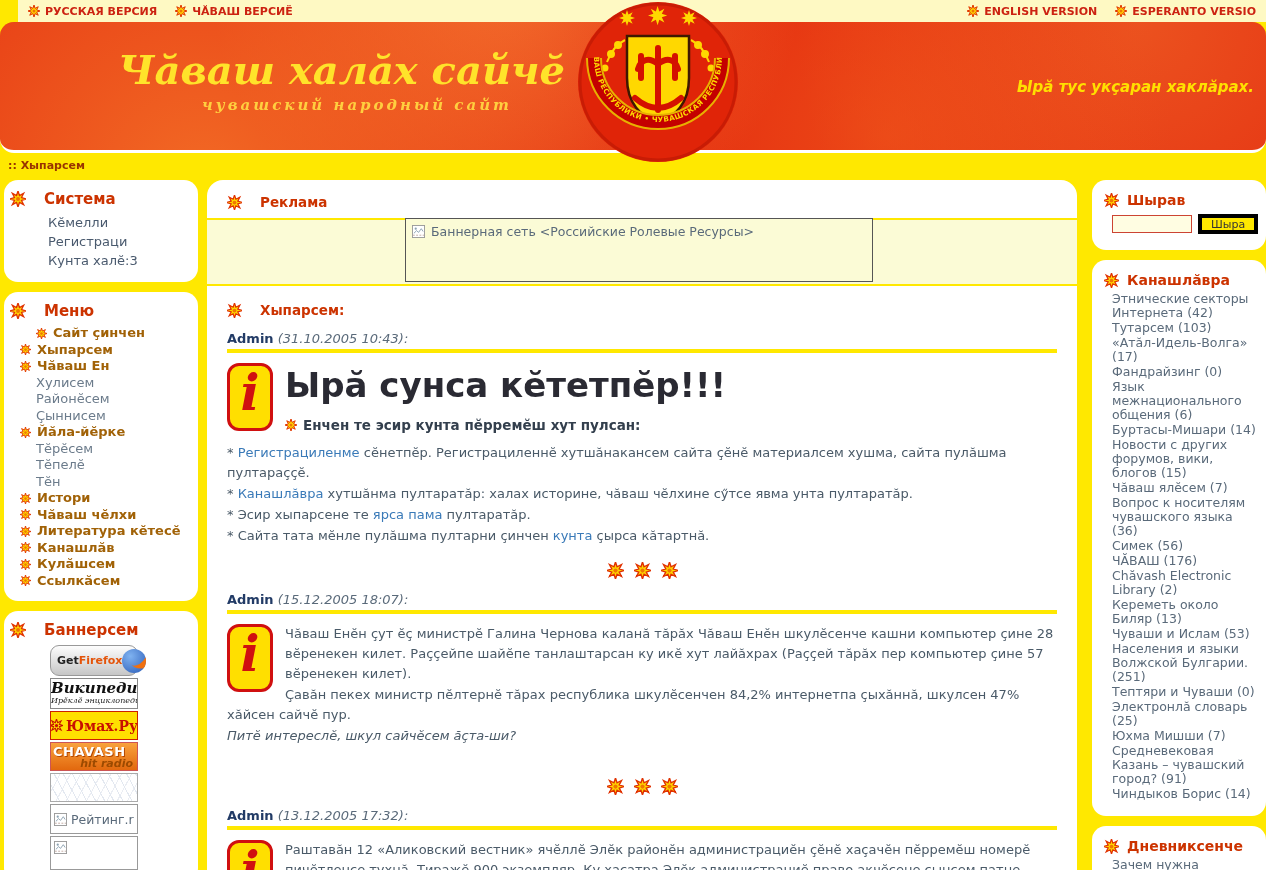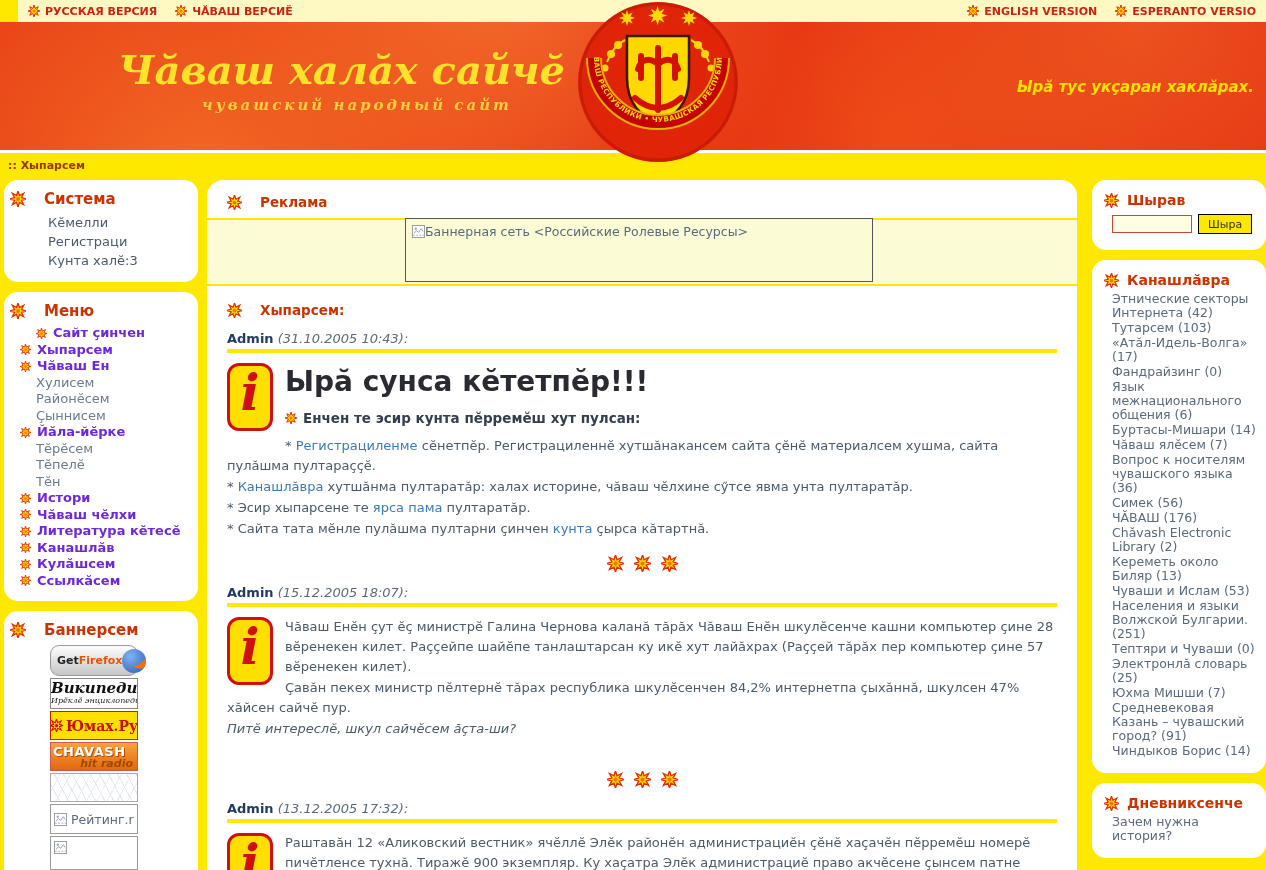--- a/index.html
+++ b/index.html
@@ -13,42 +13,42 @@
     display:flex;align-items:center;justify-content:space-between;padding:0 10px;z-index:2;box-sizing:border-box;margin-left:18px;}
   .tb-side{display:flex;gap:18px;align-items:center;}
   .tb-link{display:flex;gap:5px;align-items:center;font-size:11px;font-weight:bold;color:#CC2211;cursor:pointer;white-space:nowrap;}
   
   .header{position:absolute;top:22px;left:0;right:0;height:128px;background:#E32A0F;
     background-image:
       radial-gradient(circle at 16% 130%, rgba(246,122,42,.8), transparent 42%),
       radial-gradient(circle at 40% -40%, rgba(250,140,60,.65), transparent 38%),
       radial-gradient(circle at 70% 90%, rgba(244,100,30,.5), transparent 32%),
       radial-gradient(circle at 90% 0%, rgba(246,130,50,.45), transparent 30%);
-    border-bottom:3px solid #fff;z-index:1;}
+    border-bottom:3px solid #fff;z-index:1;border-radius:14px;}
   .site-title{position:absolute;left:118px;top:24px;font-family:"DejaVu Serif",serif;
     font-style:italic;font-weight:bold;font-size:40px;color:#FFE32A;white-space:nowrap;}
   .site-subtitle{position:absolute;left:202px;top:74px;font-family:"DejaVu Serif",serif;
     font-style:italic;font-weight:bold;font-size:15px;letter-spacing:3px;color:#FFCF3F;white-space:nowrap;}
   .motto{position:absolute;right:12px;top:56px;font-style:italic;font-weight:bold;font-size:15px;color:#FFE000;}
   .emblem{position:absolute;left:577px;top:0;z-index:3;}
   
   .breadcrumb{position:absolute;top:153px;left:0;height:24px;display:flex;align-items:center;
     padding-left:8px;font-size:11px;font-weight:bold;color:#993300;z-index:2;}
   
   .col-left{position:absolute;left:4px;top:180px;width:194px;}
   .col-main{position:absolute;left:207px;top:180px;width:870px;}
   .col-right{position:absolute;left:1092px;top:180px;width:174px;}
   .panel{background:#fff;border-radius:14px;padding:10px 8px 12px 6px;margin-bottom:10px;box-sizing:border-box;}
   .sec-title{display:flex;align-items:center;gap:18px;font-size:15px;font-weight:bold;color:#CC3300;margin-bottom:5px;}
   .sec-title.small{font-size:13.5px;}
   
   .sys-row{padding-left:38px;font-size:13px;line-height:19px;color:#4A5A6E;}
   
   .menu-row{display:flex;align-items:center;gap:6px;line-height:16.5px;font-size:13px;color:#6B7B8B;}
-  .menu-row.bold{font-weight:bold;color:#6d28d9;}
+  .menu-row.bold{font-weight:bold;color:#a16207;}
   .menu-row.ind0{padding-left:10px;}
   .menu-row.ind1{padding-left:26px;}
   
   .banners{margin:6px 0 0 40px;width:92px;display:flex;flex-direction:column;gap:2px;}
   .banner{width:88px;box-sizing:border-box;cursor:pointer;}
   .bn-firefox{height:31px;border-radius:9px;background:linear-gradient(#FDFDFD,#C6C6C6);border:1px solid #999;
     display:flex;align-items:center;justify-content:space-between;padding:0 3px 0 6px;}
   .bn-firefox .txt{font-size:11px;font-weight:bold;color:#222;white-space:nowrap;}
   .bn-firefox .txt b{color:#E4540A;}
   .ff-globe{width:24px;height:24px;border-radius:50%;background:radial-gradient(circle at 35% 30%,#7FB2F0,#2A5CB8);
@@ -66,45 +66,45 @@
   .bn-runet{height:29px;background:#fff;border:1px solid #AAA;position:relative;overflow:hidden;text-align:right;padding:3px 4px;
     background-image:repeating-linear-gradient(62deg,transparent 0 7px,#E3E8F0 7px 8px),repeating-linear-gradient(-62deg,transparent 0 8px,#EAEDF3 8px 9px);}
   .bn-runet .t1,.bn-runet .t2{font-size:9px;font-weight:bold;color:#3A62A8;line-height:10px;margin-top:41px;}
   .bn-rating{height:30px;background:#fff;border:1px solid #999;display:flex;align-items:center;gap:4px;padding:2px 3px;
     font-size:12.5px;color:#5A6A7A;overflow:hidden;white-space:nowrap;}
   .bn-empty{height:34px;background:#fff;border:1px solid #999;padding:3px;display:flex;align-items:flex-start;}
   
   .main-panel{background:#fff;border-radius:16px;padding:14px 20px 20px;min-height:720px;box-sizing:border-box;}
   .ad-strip{margin:8px -20px 2px;background:#FBFBD6;border-top:2px solid #FFE800;border-bottom:2px solid #FFE800;height:64px;position:relative;}
   .ad-box{position:absolute;left:198px;top:-2px;width:468px;height:64px;background:#FBFBD6;border:1px solid #555;
-    box-sizing:border-box;padding:5px 6px;display:flex;align-items:flex-start;font-size:12.5px;color:#5A6A7A;cursor:pointer;}
+    box-sizing:border-box;padding:5px 6px;display:flex;gap:6px;align-items:flex-start;font-size:12.5px;color:#5A6A7A;cursor:pointer;}
   .news-head{margin-top:16px;}
   .post{margin-top:13px;}
   .post::after{content:"";display:block;clear:both;}
   .post-meta{font-size:13px;}
   .post-author{font-weight:bold;color:#223B66;}
   .post-date{font-style:italic;color:#5A6A7A;}
   .hr-yellow{height:4px;background:#FFE800;margin:3px 0 10px;}
   .info-icon{float:left;width:40px;height:62px;background:#FFDF00;border:3px solid #D01010;border-radius:12px;
     margin:0 12px 6px 0;display:flex;align-items:center;justify-content:center;}
   .info-icon span{font-family:"DejaVu Serif",serif;font-style:italic;font-weight:bold;font-size:50px;color:#D01010;
     line-height:1;padding-bottom:8px;}
-  .post-h-large{font-size:28px;font-weight:bold;color:#2A2A33;padding-top:2px;margin-bottom:12px;}
+  .post-h-large{font-size:34px;font-weight:bold;color:#2A2A33;padding-top:2px;margin-bottom:12px;}
   .post-subhead{display:flex;gap:6px;align-items:center;font-size:13.5px;font-weight:bold;color:#333F4D;margin-bottom:10px;}
   .post-par{font-size:13px;line-height:20px;color:#4A5A68;margin-bottom:1px;}
   .post-par.italic{font-style:italic;}
   .post-spacer{height:16px;}
   .txt-link{color:#3A7AB8;cursor:pointer;}
   .stars-sep{clear:both;display:flex;gap:10px;justify-content:center;margin:15px 0 4px;}
   
   .rs-panel{background:#fff;border-radius:14px;padding:12px 6px 14px 12px;margin-bottom:10px;box-sizing:border-box;}
   .rs-title{display:flex;align-items:center;gap:8px;font-size:14px;font-weight:bold;color:#CC3300;margin-bottom:4px;}
   .search-row{display:flex;gap:6px;margin:6px 0 2px 8px;align-items:center;}
   .search-input{width:74px;height:16px;background:#FFFDE2;border:1px solid #CC4433;font-size:11px;padding:0 2px;}
-  .search-btn{height:20px;background:#FFE800;border:1px solid #000000;font-size:11px;padding:0 9px;color:#333;cursor:pointer;
+  .search-btn{height:20px;background:#FFE800;border:4px solid #000000;font-size:11px;padding:0 9px;color:#333;cursor:pointer;
     font-family:"DejaVu Sans",sans-serif;}
   .rs-list{margin-top:4px;padding-left:8px;}
   .rs-link{font-size:12.5px;line-height:14px;color:#5A6A7A;margin-bottom:1px;cursor:pointer;}
   .star{display:inline-flex;flex:none;line-height:0;}
   .bicon{display:inline-flex;flex:none;line-height:0;margin-top:1px;}
 </style>
 </head>
 <body>
 
 <div class="topbar">
@@ -544,20 +544,21 @@
         </i>
       <span>Канашлӑвра</span>
     </div>
     <div class="rs-list" id="forum-list">
         <div class="rs-link">Этнические секторы Интернета (42)</div>
         <div class="rs-link">Тутарсем (103)</div>
         <div class="rs-link">«Атӑл-Идель-Волга» (17)</div>
         <div class="rs-link">Фандрайзинг (0)</div>
         <div class="rs-link">Язык межнационального общения (6)</div>
         <div class="rs-link">Буртасы-Мишари (14)</div>
+        <div class="rs-link">Новости с других форумов, вики, блогов (15)</div>
         <div class="rs-link">Чӑваш ялӗсем (7)</div>
         <div class="rs-link">Вопрос к носителям чувашского языка (36)</div>
         <div class="rs-link">Симек (56)</div>
         <div class="rs-link">ЧӐВАШ (176)</div>
         <div class="rs-link">Chăvash Electronic Library (2)</div>
         <div class="rs-link">Кереметь около Биляр (13)</div>
         <div class="rs-link">Чуваши и Ислам (53)</div>
         <div class="rs-link">Населения и языки Волжской Булгарии. (251)</div>
         <div class="rs-link">Тептяри и Чуваши (0)</div>
         <div class="rs-link">Электронлӑ словарь (25)</div>

